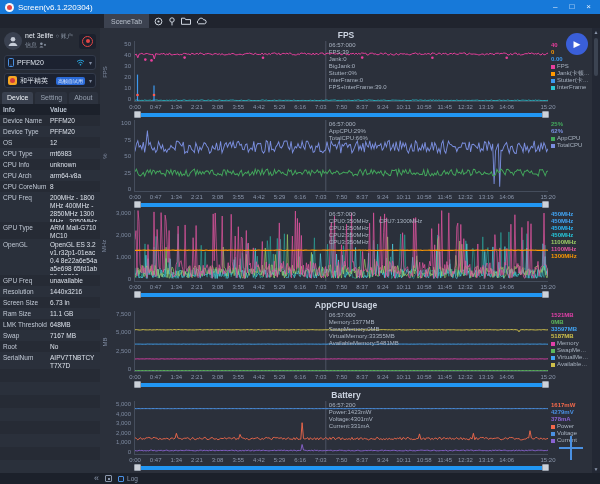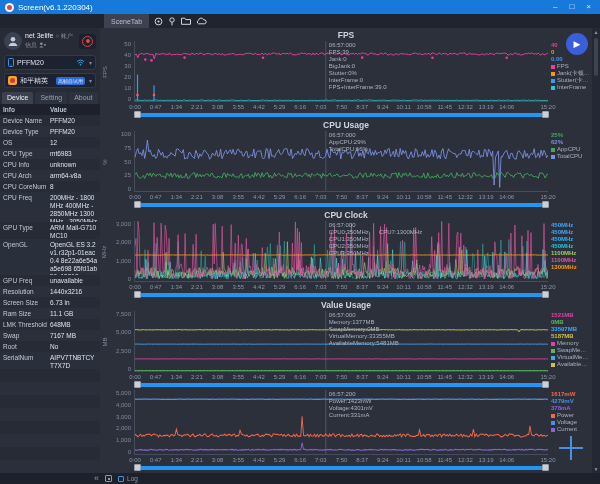--- a/index.html
+++ b/index.html
@@ -366,21 +366,20 @@
             <span style="left: 100%;">15:20</span>
           </div>
         <div class="scrollbar">
             <span class="sb-track"></span>
             <span class="grip l"></span>
             <span class="grip r"></span>
           </div>
       </section>
 
       <section class="chart">
-        <div class="c-title">CPU Usage</div>
         <div class="c-body">
           <div class="ylab">
               <span>%</span>
             </div>
           <div class="yticks">
               <span>100</span>
               <span>75</span>
               <span>50</span>
               <span>25</span>
               <span>0</span>
@@ -435,21 +434,20 @@
             <span style="left: 100%;">15:20</span>
           </div>
         <div class="scrollbar">
             <span class="sb-track"></span>
             <span class="grip l"></span>
             <span class="grip r"></span>
           </div>
       </section>
 
       <section class="chart">
-        <div class="c-title">CPU Clock</div>
         <div class="c-body">
           <div class="ylab">
               <span>MHz</span>
             </div>
           <div class="yticks">
               <span>3,000</span>
               <span>2,000</span>
               <span>1,000</span>
               <span>0</span>
             </div>
@@ -508,21 +506,21 @@
             <span style="left: 100%;">15:20</span>
           </div>
         <div class="scrollbar">
             <span class="sb-track"></span>
             <span class="grip l"></span>
             <span class="grip r"></span>
           </div>
       </section>
 
       <section class="chart">
-        <div class="c-title">Value Usage</div>
+        <div class="c-title">AppCPU Usage</div>
         <div class="c-body">
           <div class="ylab">
               <span>MB</span>
             </div>
           <div class="yticks">
               <span>7,500</span>
               <span>5,000</span>
               <span>2,500</span>
               <span>0</span>
             </div>
@@ -590,20 +588,21 @@
             <span style="left: 100%;">15:20</span>
           </div>
         <div class="scrollbar">
             <span class="sb-track"></span>
             <span class="grip l"></span>
             <span class="grip r"></span>
           </div>
       </section>
 
       <section class="chart batt">
+        <div class="c-title">Battery</div>
         <div class="c-body">
           <div class="ylab">
               <span></span>
             </div>
           <div class="yticks">
               <span>5,000</span>
               <span>4,000</span>
               <span>3,000</span>
               <span>2,000</span>
               <span>1,000</span>

